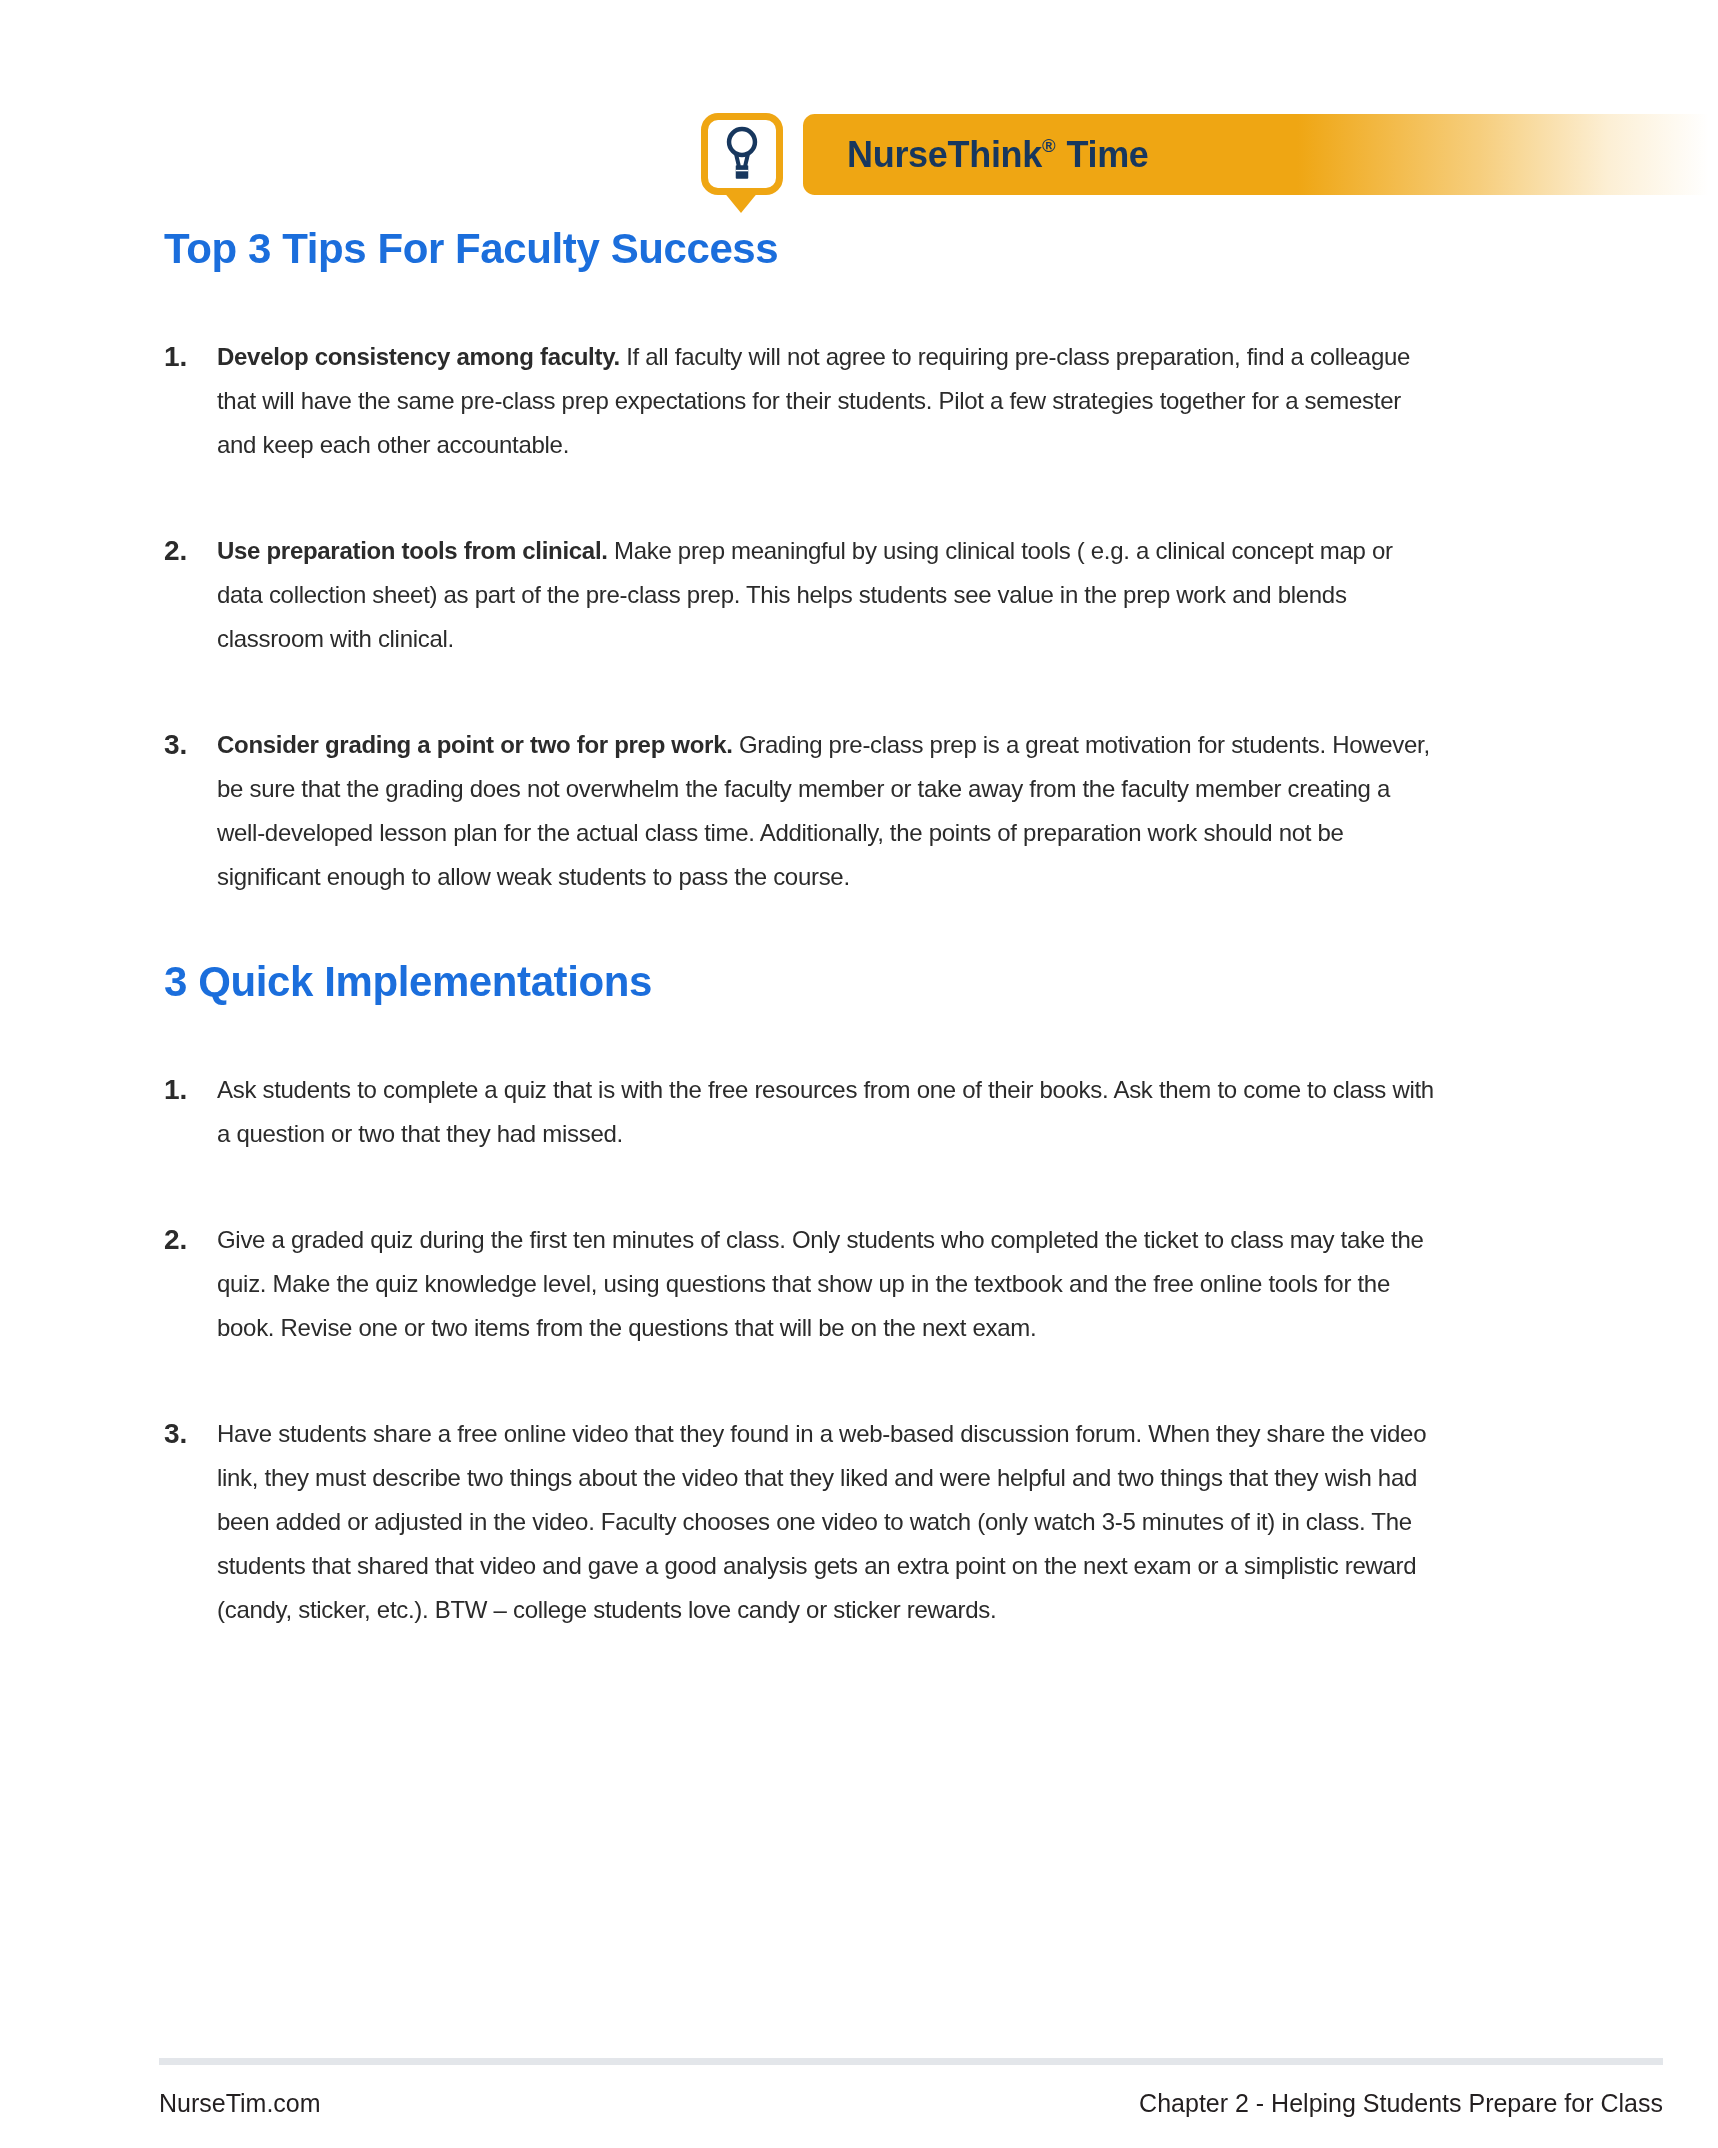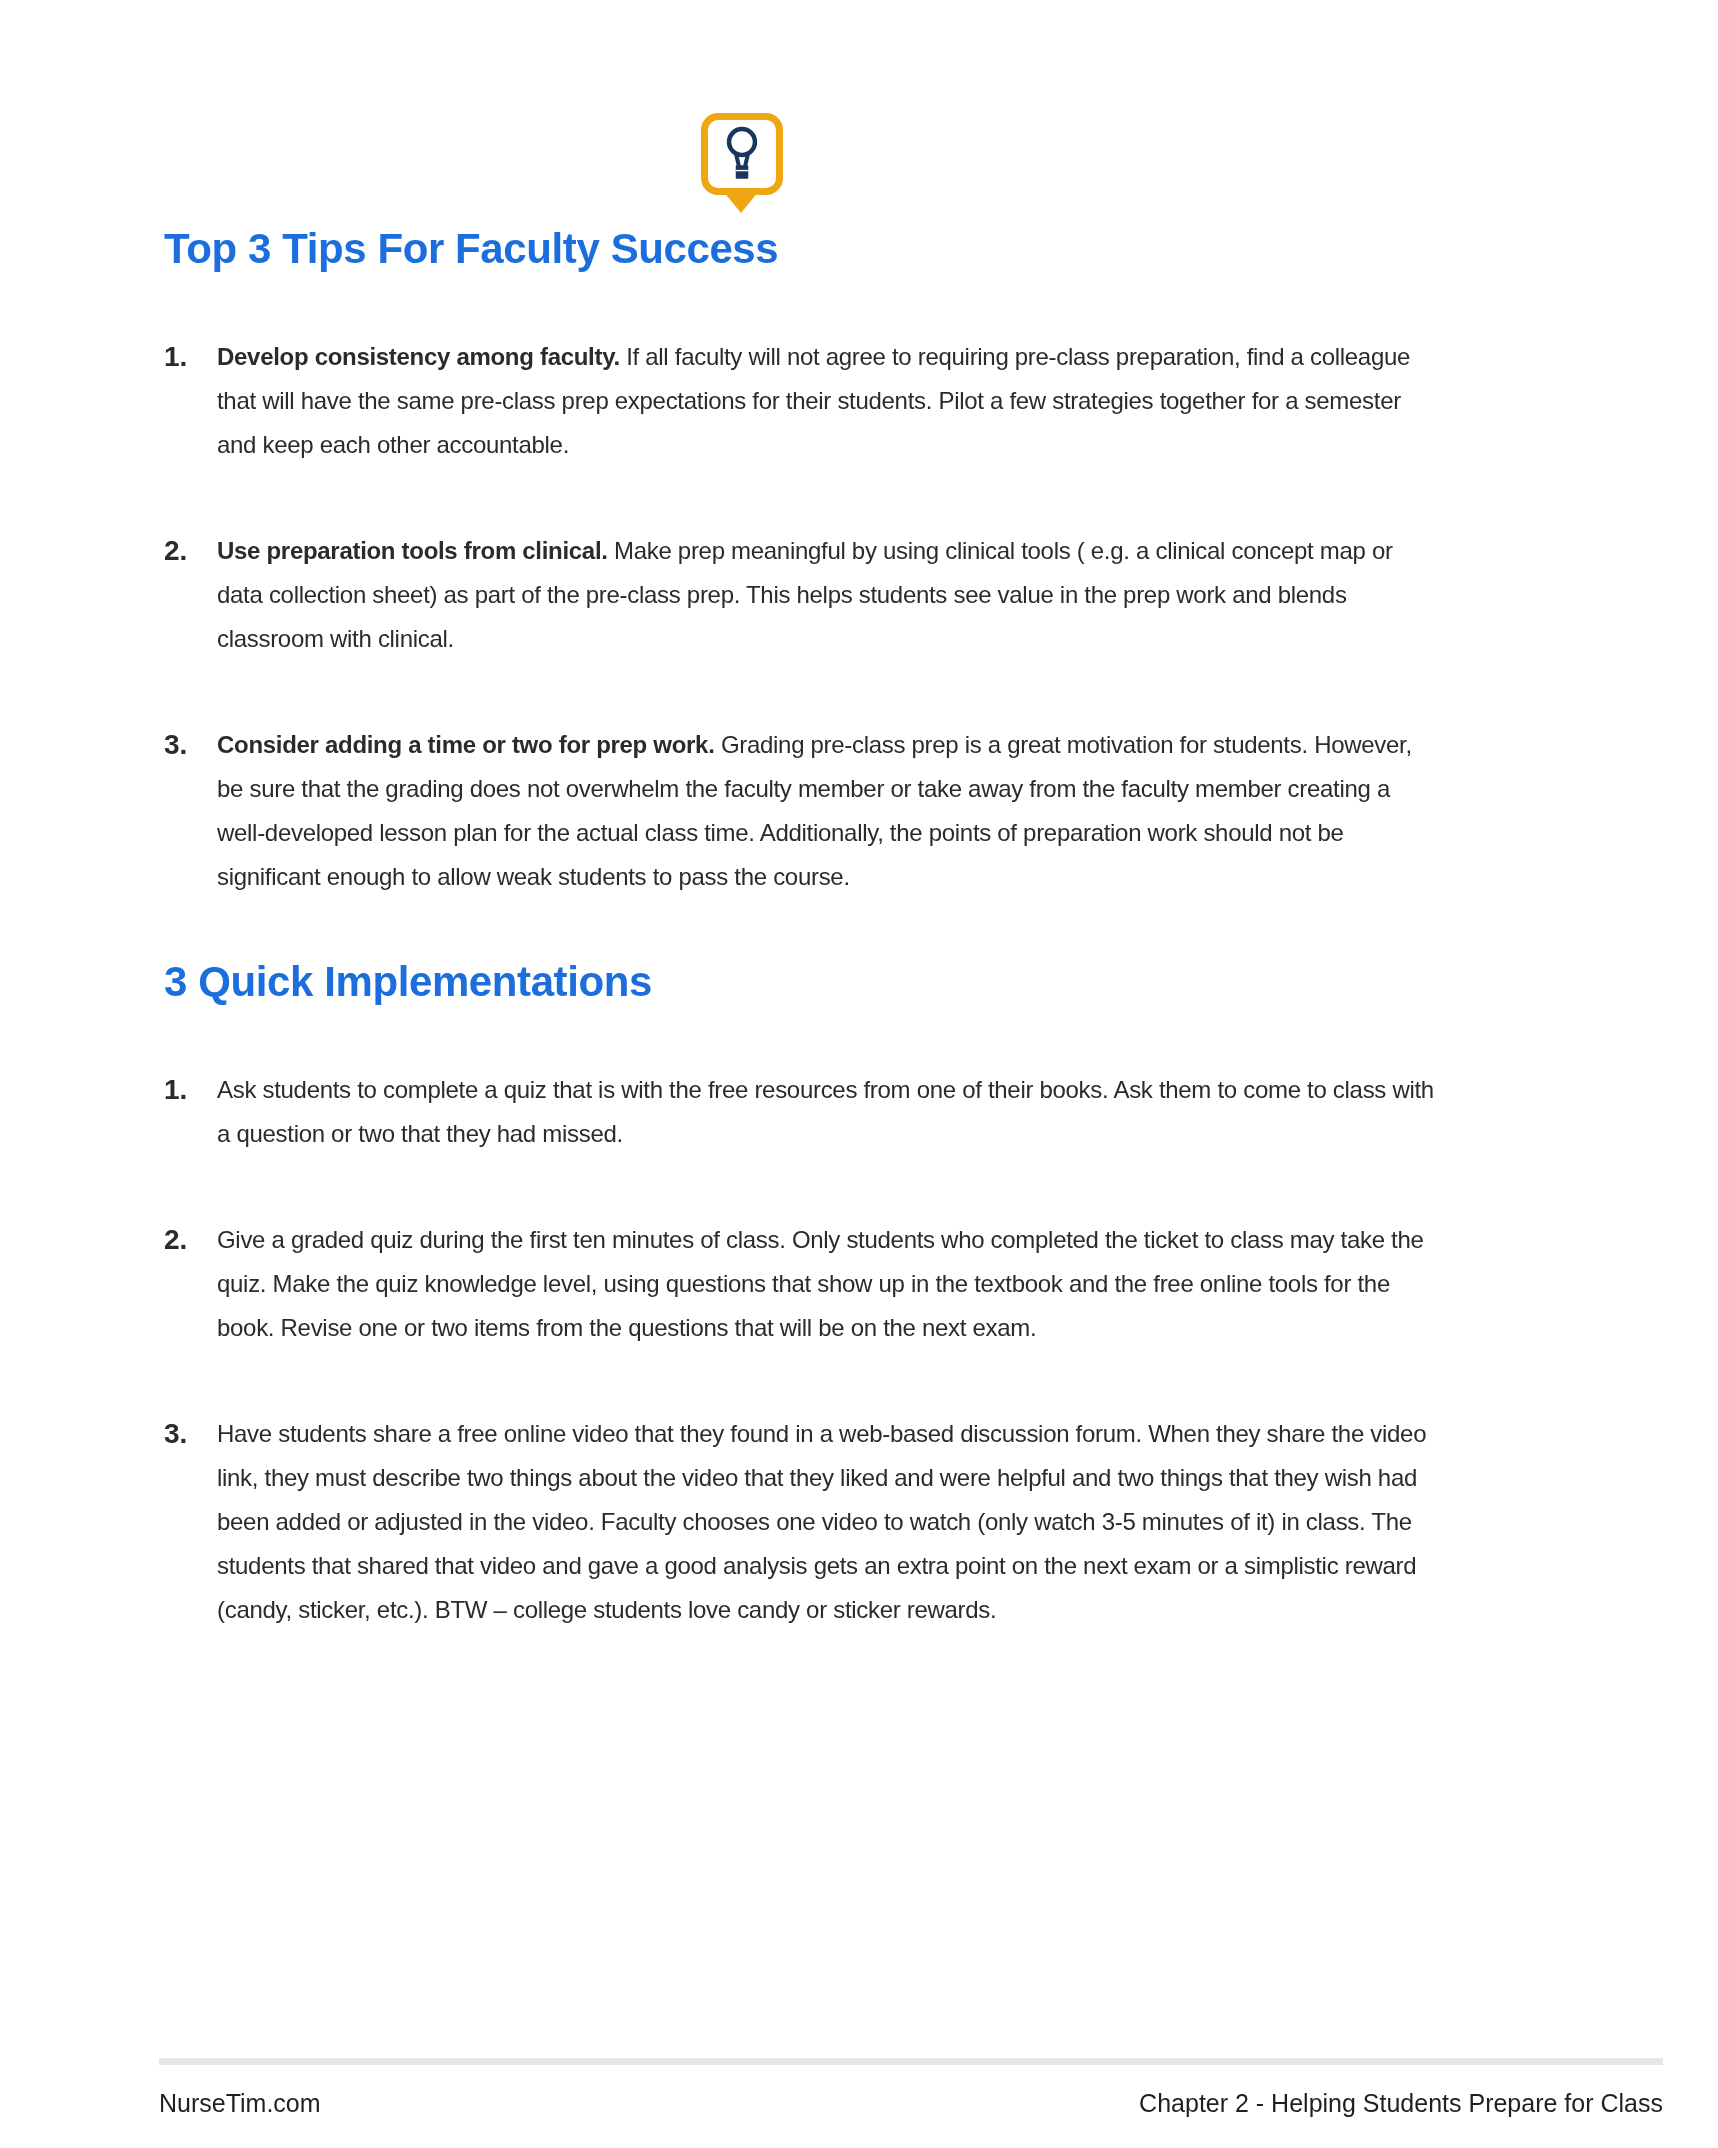--- a/index.html
+++ b/index.html
@@ -102,40 +102,43 @@
     <svg width="44" height="59" viewBox="0 0 48 66">
       <circle cx="24" cy="19" r="14.5" fill="none" stroke="#17375E" stroke-width="5"></circle>
       <path d="M17 31 L20.5 46" stroke="#17375E" stroke-width="4.5" fill="none"></path>
       <path d="M31 31 L27.5 46" stroke="#17375E" stroke-width="4.5" fill="none"></path>
       <rect x="17" y="45" width="14" height="15" fill="#17375E" rx="1"></rect>
       <line x1="17" y1="51" x2="31" y2="51" stroke="#ffffff" stroke-width="1.6"></line>
     </svg>
   </div>
   <div class="bulb-badge-tail"></div>
 
+  <div class="banner">
+    <div class="banner-title"><span>NurseThink</span><sup>®</sup><span class="banner-suffix">Time</span></div>
+  </div>
 
   <div class="content">
 
     <h1 class="section-heading">Top 3 Tips For Faculty Success</h1>
 
     <div class="item">
       <span class="item-num">1.</span>
       <p class="item-text"><strong class="lead">Develop consistency among faculty.</strong>
         <span>If all faculty will not agree to requiring pre-class preparation, find a colleague that will have the same pre-class prep expectations for their students. Pilot a few strategies together for a semester and keep each other accountable.</span></p>
     </div>
 
     <div class="item">
       <span class="item-num">2.</span>
       <p class="item-text"><strong class="lead">Use preparation tools from clinical.</strong>
         <span>Make prep meaningful by using clinical tools ( e.g. a clinical concept map or data collection sheet) as part of the pre-class prep. This helps students see value in the prep work and blends classroom with clinical.</span></p>
     </div>
 
     <div class="item">
       <span class="item-num">3.</span>
-      <p class="item-text"><strong class="lead">Consider adding a time or two for prep work.</strong>
+      <p class="item-text"><strong class="lead">Consider grading a point or two for prep work.</strong>
         <span>Grading pre-class prep is a great motivation for students. However, be sure that the grading does not overwhelm the faculty member or take away from the faculty member creating a well-developed lesson plan for the actual class time. Additionally, the points of preparation work should not be significant enough to allow weak students to pass the course.</span></p>
     </div>
 
     <h1 class="section-heading second">3 Quick Implementations</h1>
 
     <div class="item">
       <span class="item-num">1.</span>
       <p class="item-text"><span>Ask students to complete a quiz that is with the free resources from one of their books. Ask them to come to class with a question or two that they had missed.</span></p>
     </div>
 

